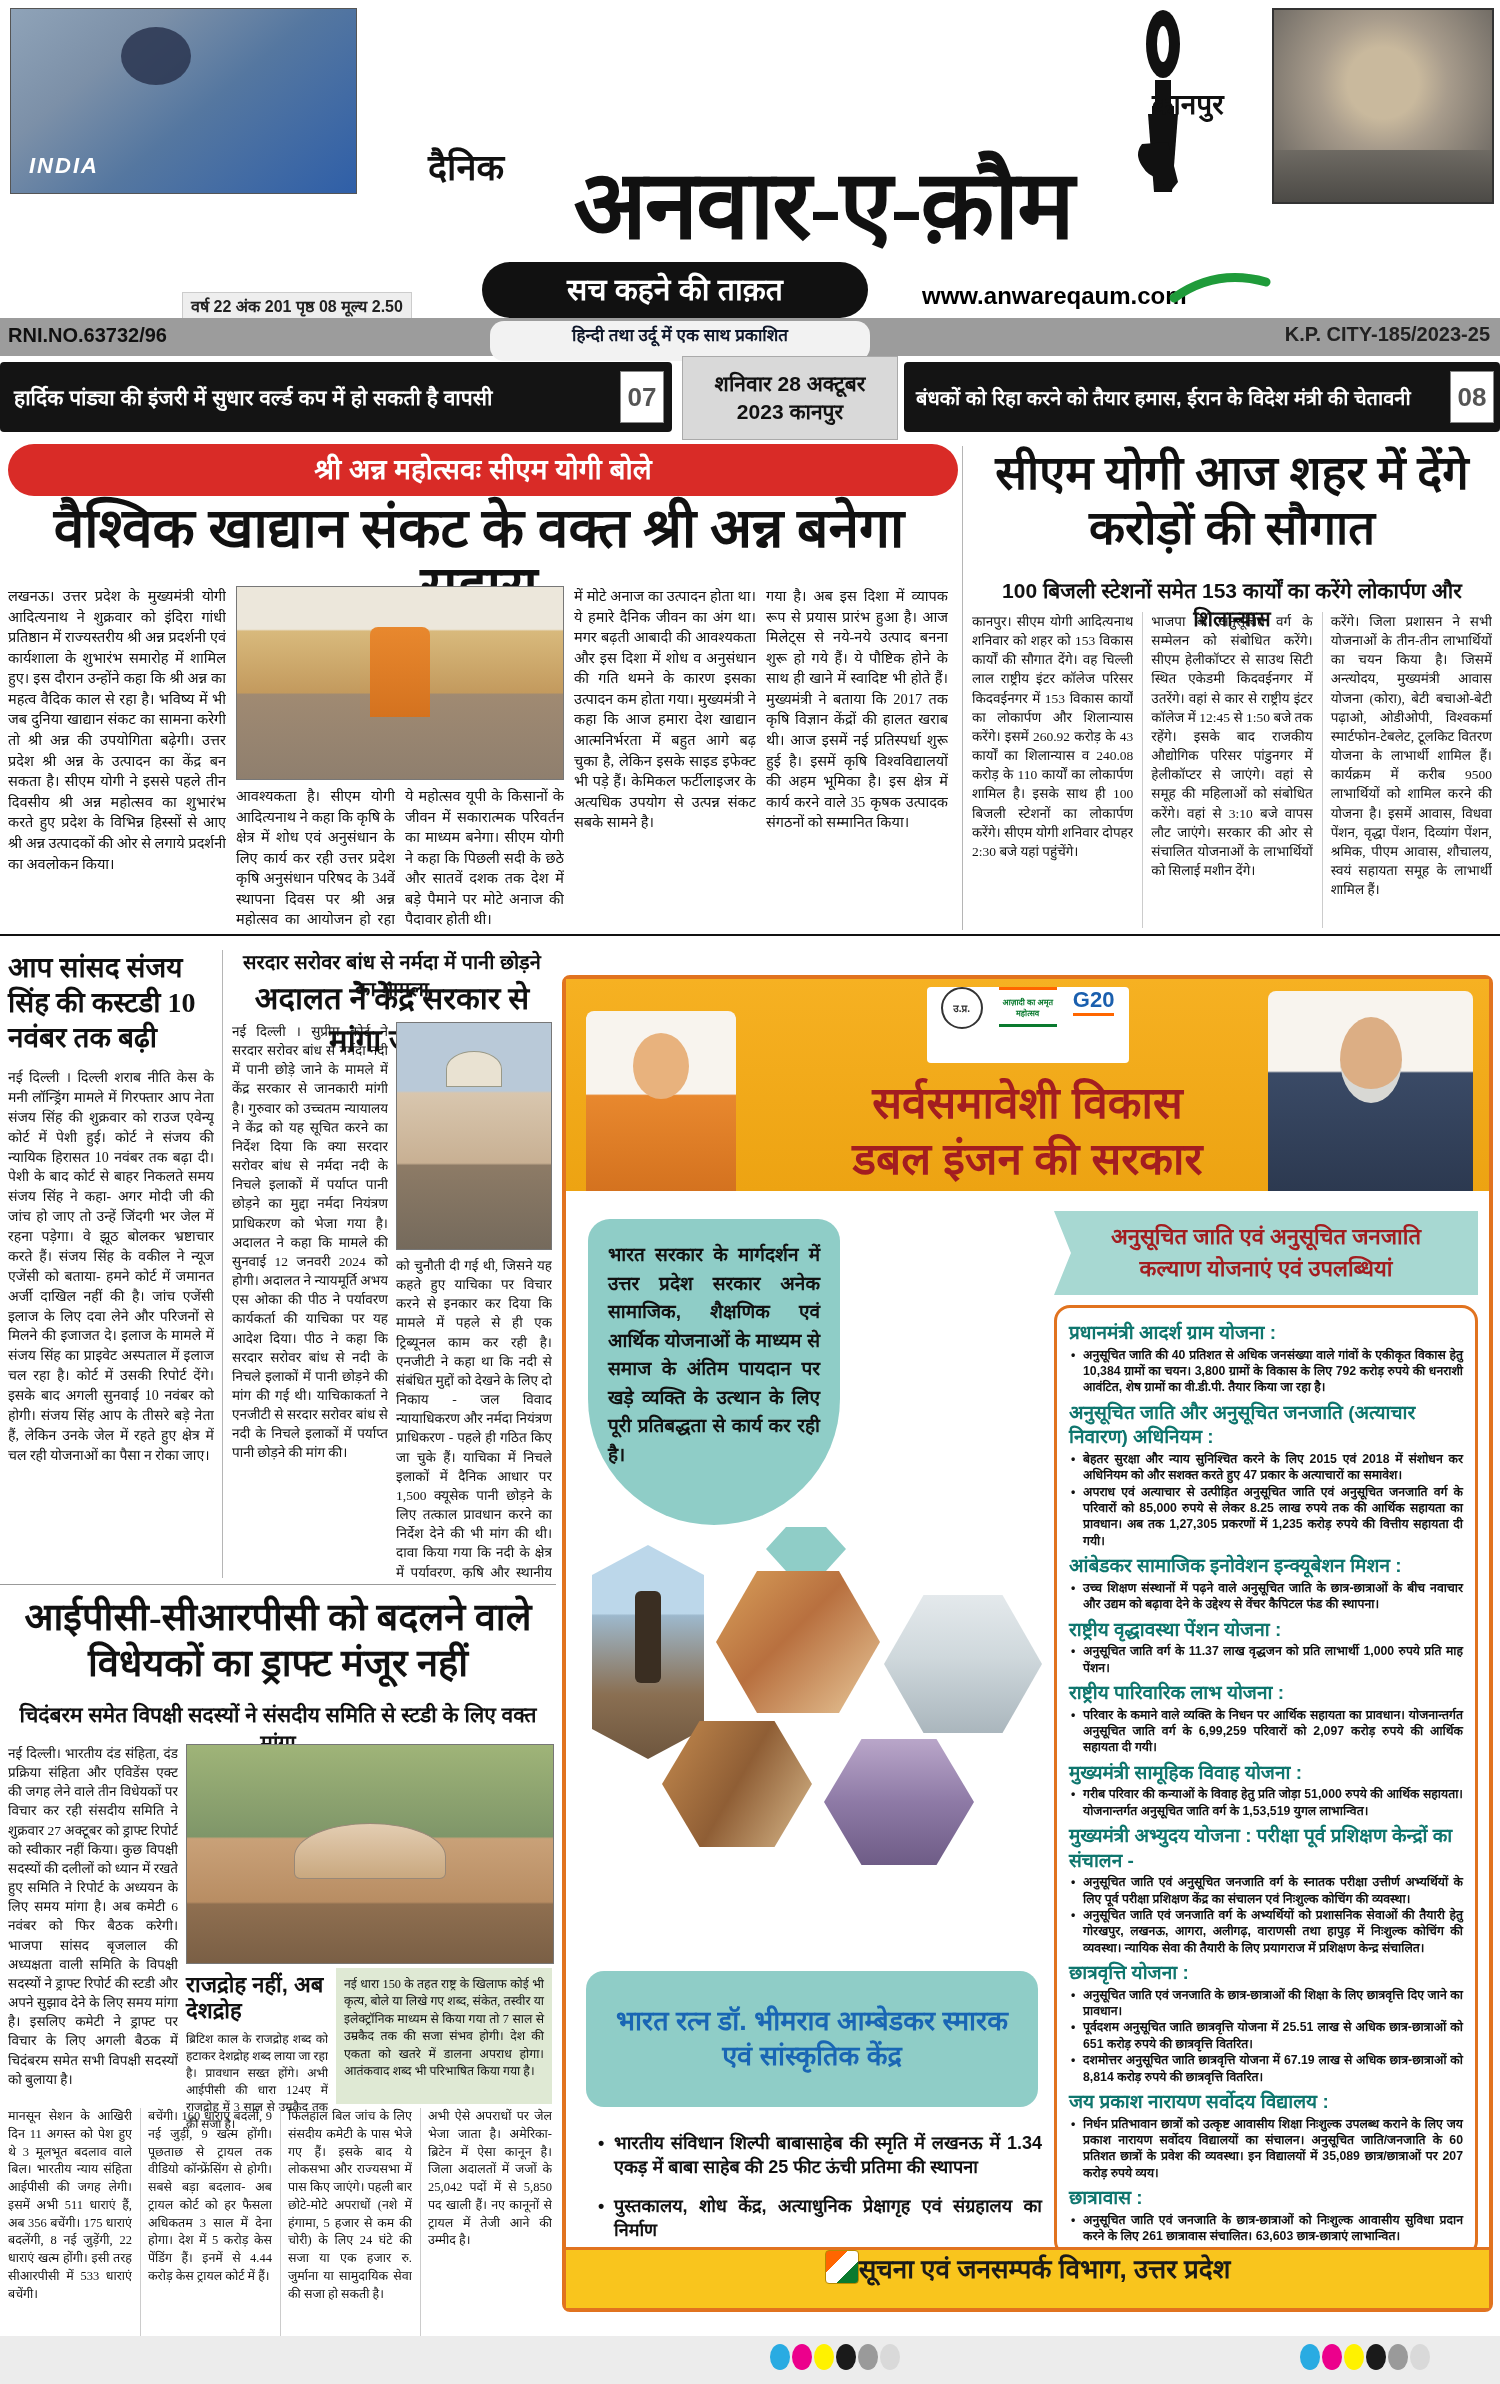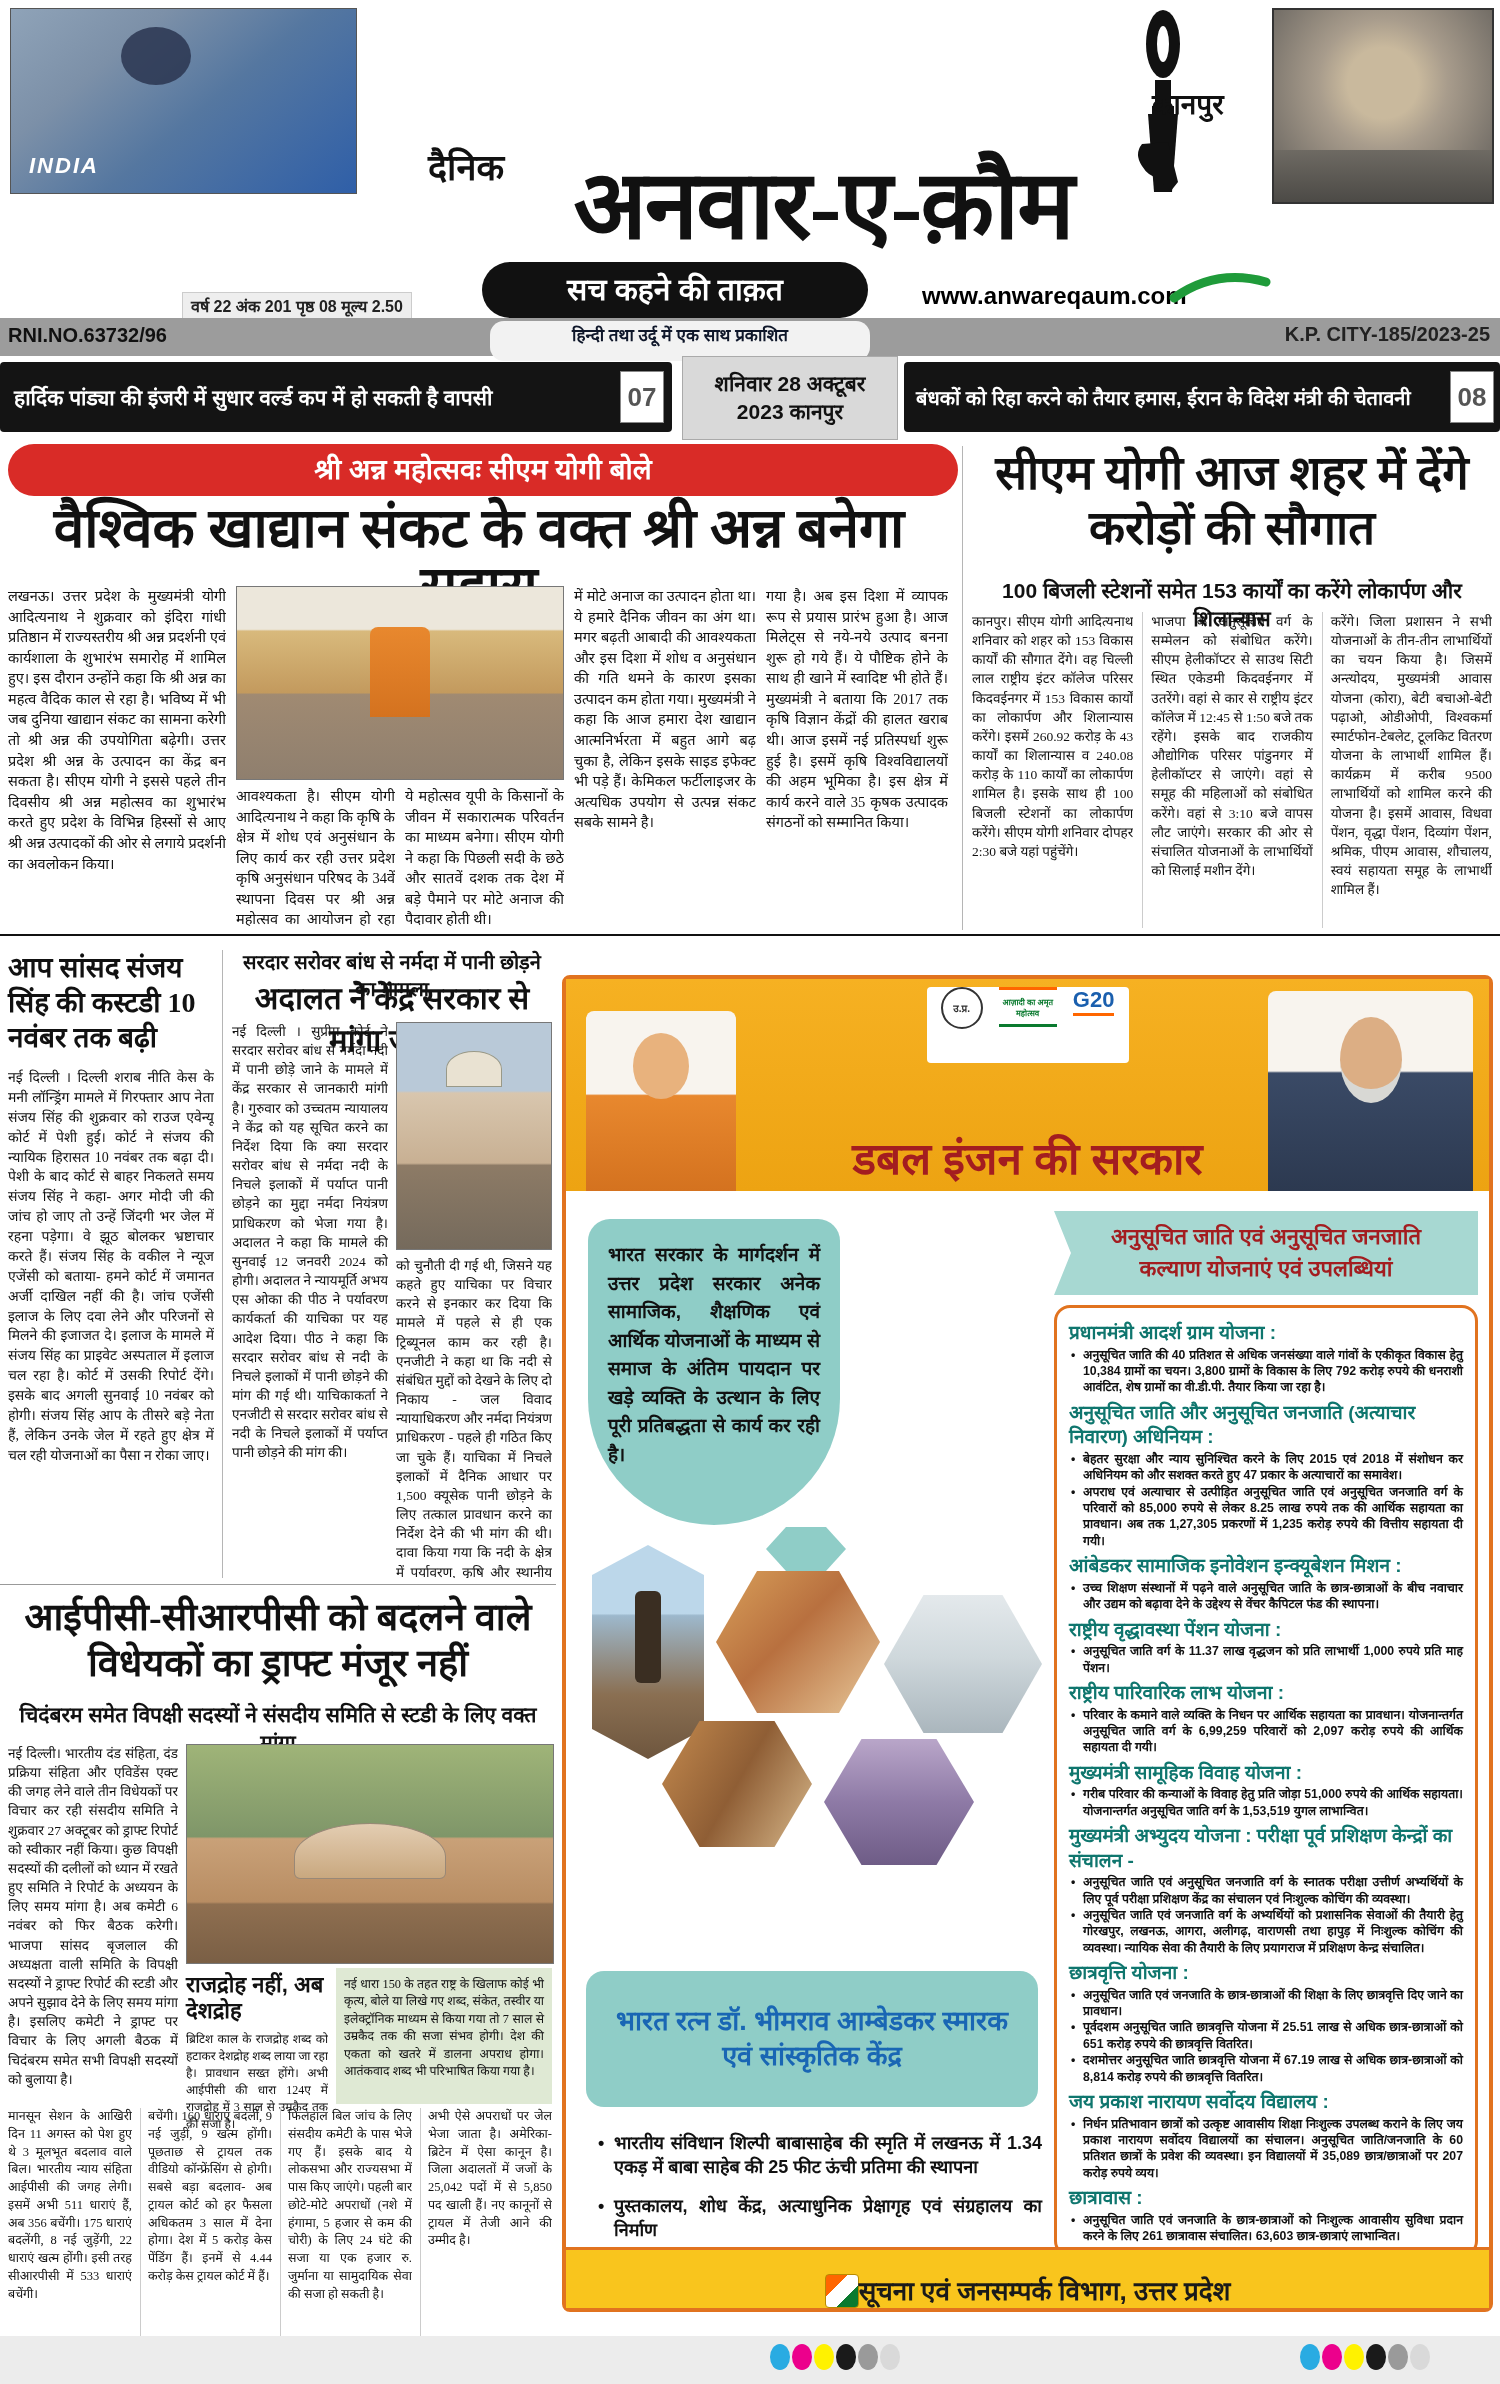--- a/index.html
+++ b/index.html
@@ -192,20 +192,21 @@
         <div style="width:62px;height:72px;margin:26px auto 0;border-radius:50%;background:#dcae84;border-bottom:14px solid #d8d8d4;"></div>
       </div>
       <div class="abs" style="left:50%;transform:translateX(-50%);top:8px;width:190px;height:76px;background:#fff;border-radius:4px;
                   display:flex;align-items:flex-start;justify-content:space-around;padding:0 6px;">
         <span style="width:38px;height:38px;border:2px solid #333;border-radius:50%;font-size:10px;font-weight:bold;
                      display:flex;align-items:center;justify-content:center;color:#333;">उ.प्र.</span>
         <span style="width:58px;font-size:8px;font-weight:bold;text-align:center;color:#0a7a2f;
                      border-top:3px solid #f60;border-bottom:3px solid #0a7a2f;padding:6px 0;">आज़ादी का अमृत महोत्सव</span>
         <span style="font-size:22px;font-weight:900;color:#1a5fae;border-bottom:3px solid #f60;">G20</span>
       </div>
+      <div class="abs c" style="left:0;right:0;top:92px;font-size:44px;font-weight:900;color:#a31d20;">सर्वसमावेशी विकास</div>
       <div class="abs c" style="left:0;right:0;top:148px;font-size:44px;font-weight:900;color:#a31d20;">डबल इंजन की सरकार</div>
     </div>
 
     <div class="abs" style="left:22px;top:240px;width:252px;height:306px;background:#8fcdc7;
                 border-radius:22px 22px 126px 126px;padding:22px 20px 0 20px;box-sizing:border-box;
                 font-size:19px;font-weight:bold;line-height:1.5;text-align:justify;">भारत सरकार के मार्गदर्शन में उत्तर प्रदेश सरकार अनेक सामाजिक, शैक्षणिक एवं आर्थिक योजनाओं के माध्यम से समाज के अंतिम पायदान पर खड़े व्यक्ति के उत्थान के लिए पूरी प्रतिबद्धता से कार्य कर रही है।</div>
 
     <div class="abs hex" style="left:200px;top:548px;width:80px;height:44px;background:#8fcdc7;"></div>
     <div class="abs hex-tall" style="left:26px;top:566px;width:112px;height:214px;
                 background:linear-gradient(#bcd7ea 0%,#bcd7ea 32%,#9db8cc 33%,#8a6f52 70%,#6e563e 100%);">
@@ -276,21 +277,21 @@
         <div class="sh">जय प्रकाश नारायण सर्वोदय विद्यालय :</div>
         <div class="si">निर्धन प्रतिभावान छात्रों को उत्कृष्ट आवासीय शिक्षा निःशुल्क उपलब्ध कराने के लिए जय प्रकाश नारायण सर्वोदय विद्यालयों का संचालन। अनुसूचित जाति/जनजाति के 60 प्रतिशत छात्रों के प्रवेश की व्यवस्था। इन विद्यालयों में 35,089 छात्र/छात्राओं पर 207 करोड़ रुपये व्यय।</div>
       </div>
       <div class="sec">
         <div class="sh">छात्रावास :</div>
         <div class="si">अनुसूचित जाति एवं जनजाति के छात्र-छात्राओं को निःशुल्क आवासीय सुविधा प्रदान करने के लिए 261 छात्रावास संचालित। 63,603 छात्र-छात्राएं लाभान्वित।</div>
       </div>
     </div>
 
     <div class="abs" style="left:0;right:0;bottom:0;height:58px;background:#f9c51d;border-top:3px solid #e1731f;
-                display:flex;align-items:flex-end;justify-content:center;">
+                display:flex;align-items:flex-start;justify-content:center;">
       <span style="width:32px;height:32px;background:linear-gradient(135deg,#f60 0 33%,#fff 33% 66%,#0a7a2f 66% 100%);
                    border:1px solid #b98a00;border-radius:4px;display:inline-block;"></span>
       <span style="font-size:26px;font-weight:900;color:#1a1a1a;">सूचना एवं जनसम्पर्क विभाग, उत्तर प्रदेश</span>
     </div>
   </div>
 
   <div class="abs" style="left:0;top:2336px;width:1500px;height:48px;background:#ececec;">
     <div class="abs" style="left:770px;top:8px;">
       <span class="dot d-c"></span><span class="dot d-m"></span><span class="dot d-y"></span><span class="dot d-k"></span><span class="dot d-g"></span><span class="dot d-l"></span>
     </div>

